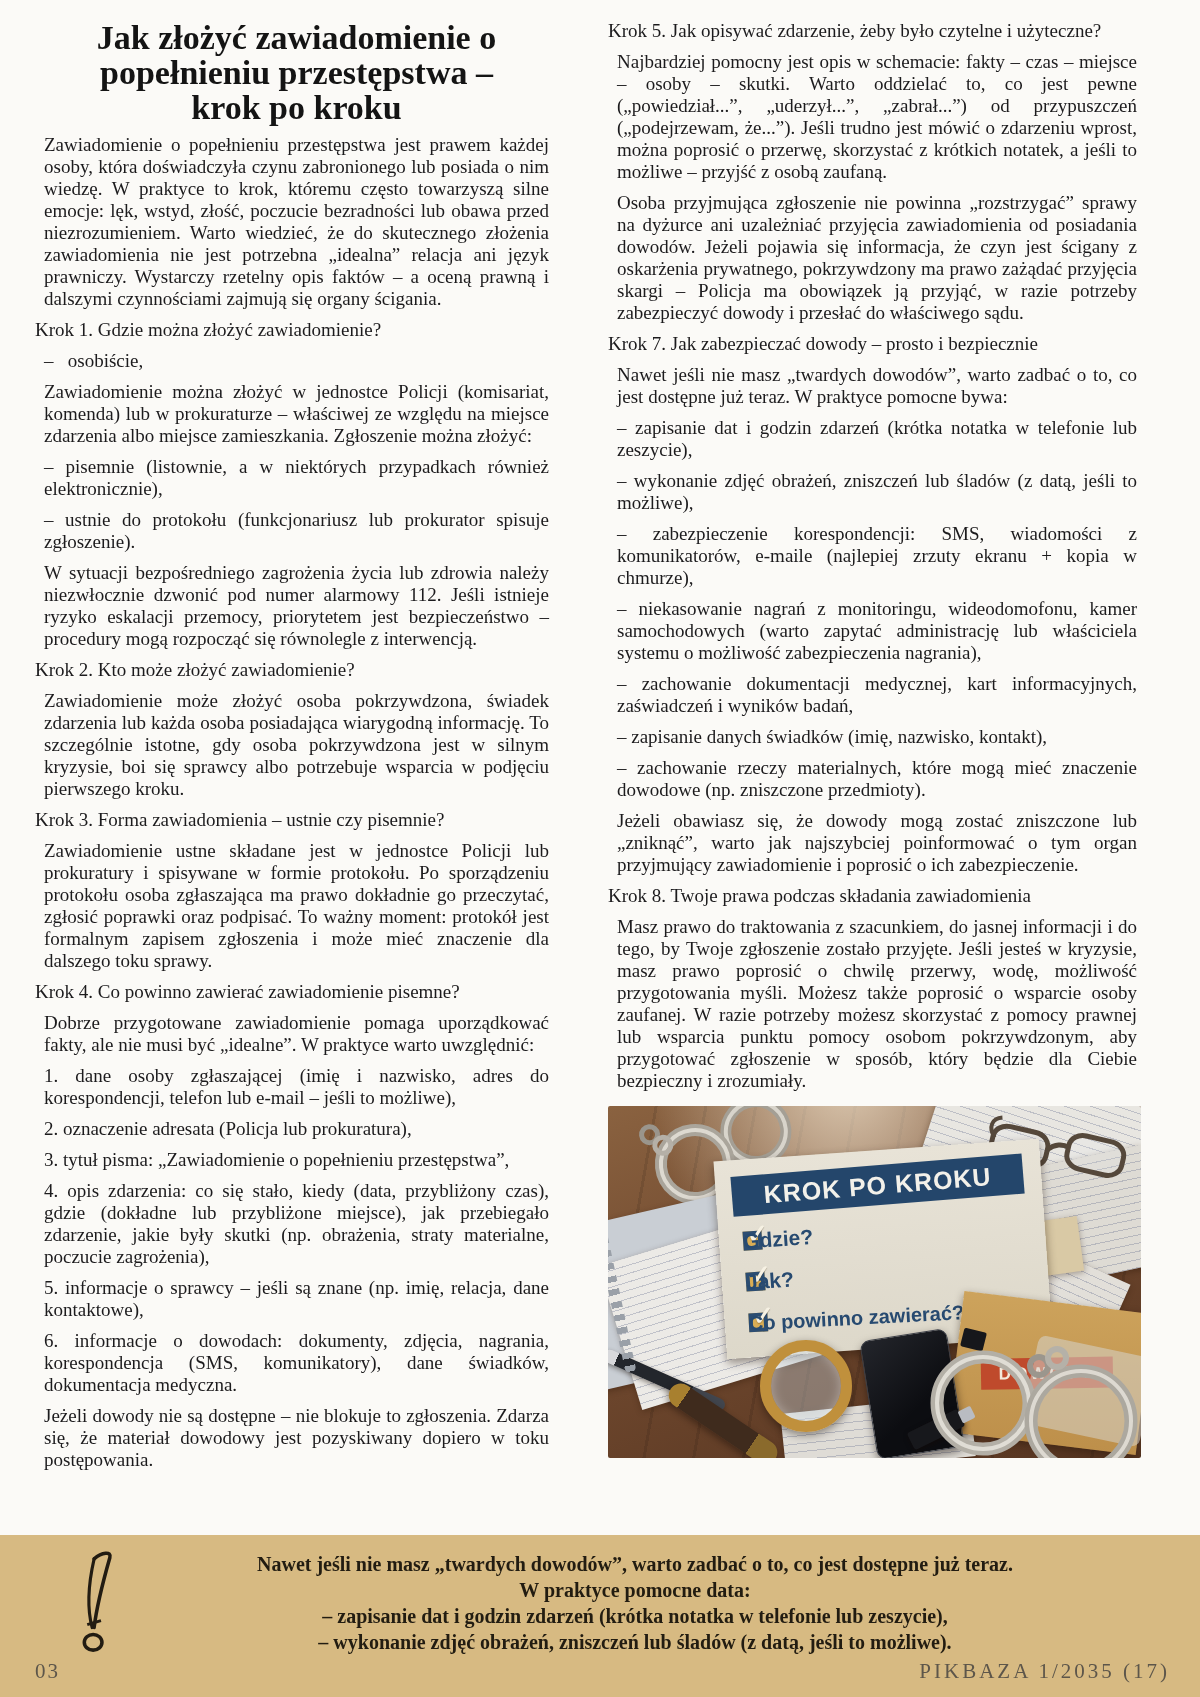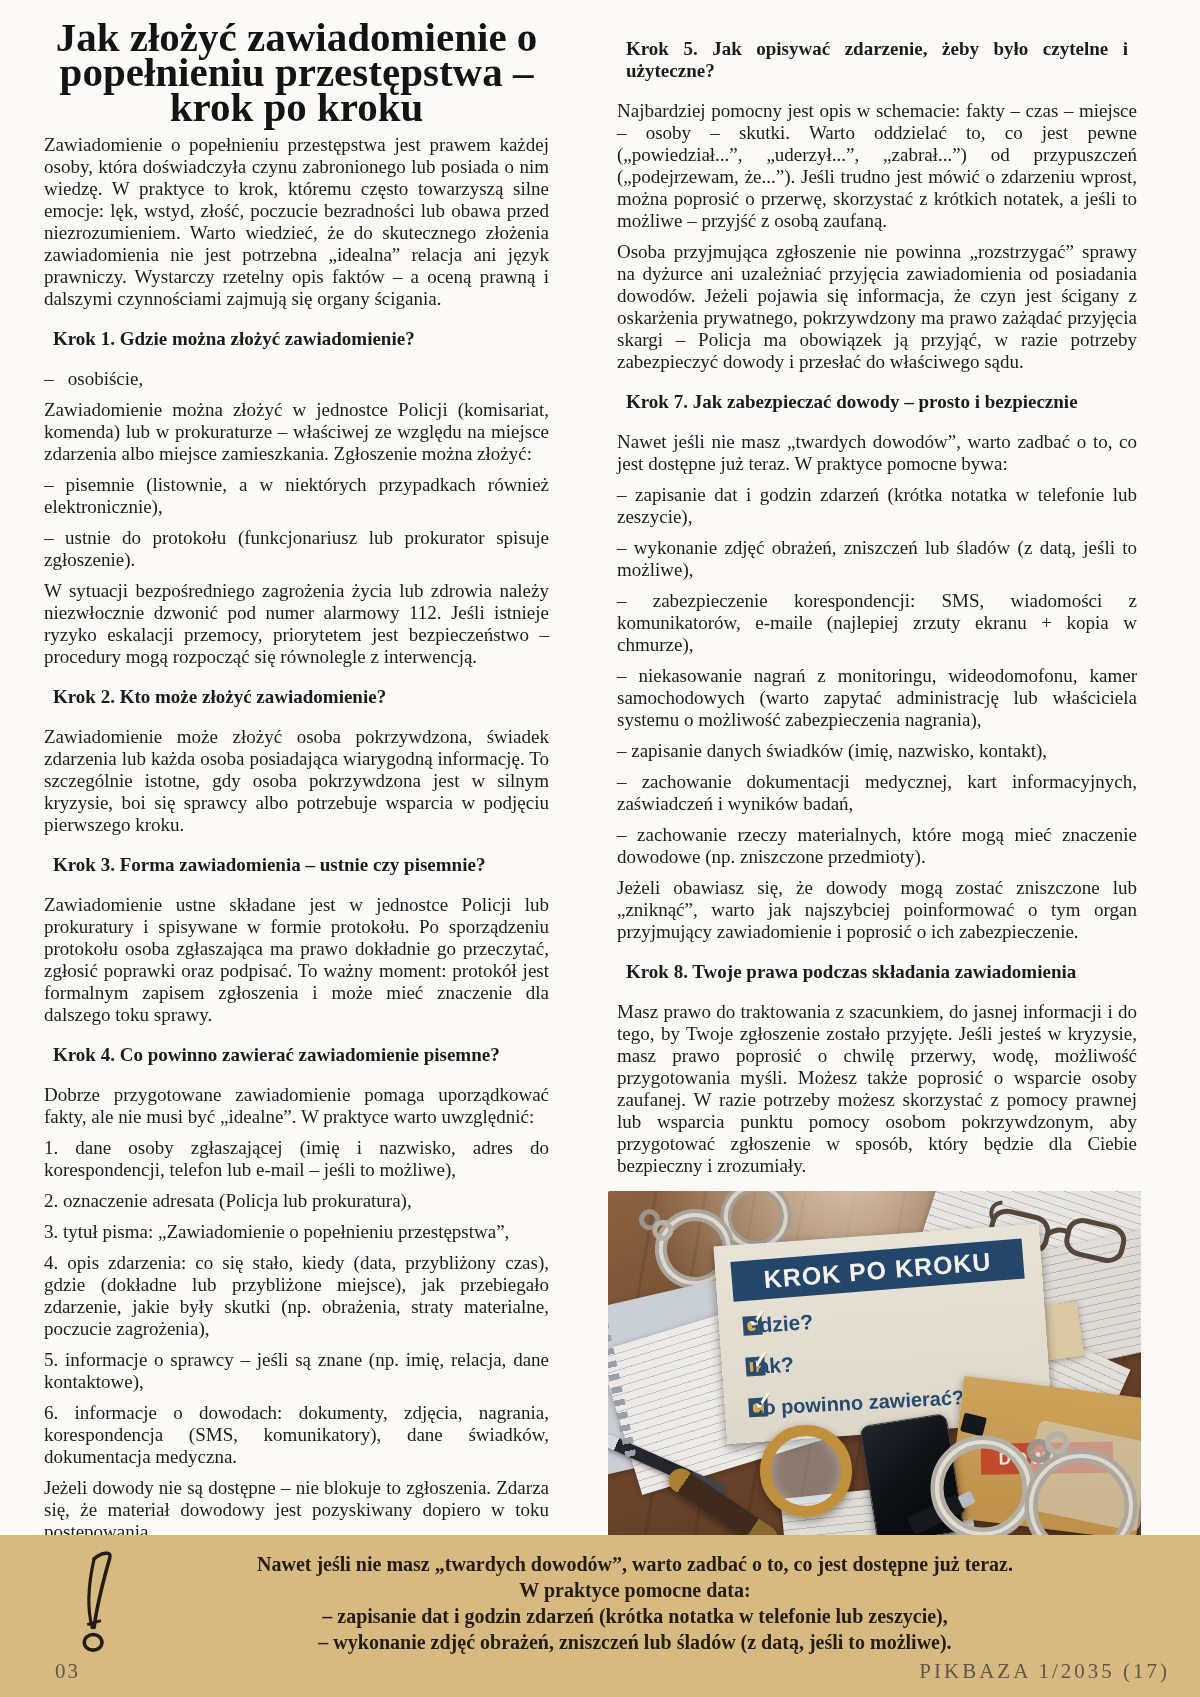--- a/index.html
+++ b/index.html
@@ -8,23 +8,23 @@
     width: 1200px; height: 1697px;
     position: relative; overflow: hidden;
     background: #fbfaf7;
     font-family: "Liberation Serif", "DejaVu Serif", serif;
     color: #1c1b1d;
   }
   .columns { display: flex; gap: 50px; padding: 20px 17px 0 35px; }
   .col { font-size: 19px; line-height: 22px; text-align: justify; }
   .col-left  { width: 523px; flex: none; }
   .col-right { width: 538px; flex: none; }
-  .title { font-weight: bold; font-size: 41px; line-height: 35px; text-align: center; margin-bottom: 5px; color: #141414; }
+  .title { font-weight: bold; font-size: 34px; line-height: 35px; text-align: center; margin-bottom: 5px; color: #141414; }
   .p { margin: 9px; }
-  .h { margin: 18px; font-weight: bold; }
+  .h { margin: 0; font-weight: normal; }
 
   
   .photo {
     position: relative; width: 533px; height: 352px; margin-top: 14px;
     overflow: hidden; border-radius: 2px;
     background:
       radial-gradient(ellipse at 45% -12%, rgba(255,243,222,.75), rgba(255,243,222,0) 48%),
       repeating-linear-gradient(100deg, rgba(255,255,255,0) 0 46px, rgba(0,0,0,.10) 46px 49px),
       linear-gradient(160deg, #8a6240 0%, #6f482e 45%, #553420 100%);
   }
@@ -113,21 +113,21 @@
     background: #d7ba82;
   }
   .callout {
     padding: 16px 60px 0 130px; text-align: center;
     font-weight: bold; font-size: 20px; line-height: 26px; color: #221c11;
   }
   .exclaim { position: absolute; left: 80px; top: 14px; width: 40px; height: 108px; }
   .pagebar {
     position: absolute; left: 35px; right: 30px; bottom: 13px;
     display: flex; justify-content: space-between; align-items: flex-start;
-    color: #5d564a; font-size: 21px; margin-left: 20px;
+    color: #5d564a; font-size: 21px;
   }
   .pagenum { letter-spacing: 2px; }
   .issue { letter-spacing: 3px; }
 </style>
 </head>
 <body>
 
 <div class="columns">
 
   <div class="col col-left">
@@ -161,22 +161,22 @@
   <div class="col col-right">
     <div class="h">Krok 5. Jak opisywać zdarzenie, żeby było czytelne i użyteczne?</div>
     <div class="p">Najbardziej pomocny jest opis w schemacie: fakty – czas – miejsce – osoby – skutki. Warto oddzielać to, co jest pewne („powiedział...”, „uderzył...”, „zabrał...”) od przypuszczeń („podejrzewam, że...”). Jeśli trudno jest mówić o zdarzeniu wprost, można poprosić o przerwę, skorzystać z krótkich notatek, a jeśli to możliwe – przyjść z osobą zaufaną.</div>
     <div class="p">Osoba przyjmująca zgłoszenie nie powinna „rozstrzygać” sprawy na dyżurce ani uzależniać przyjęcia zawiadomienia od posiadania dowodów. Jeżeli pojawia się informacja, że czyn jest ścigany z oskarżenia prywatnego, pokrzywdzony ma prawo zażądać przyjęcia skargi – Policja ma obowiązek ją przyjąć, w razie potrzeby zabezpieczyć dowody i przesłać do właściwego sądu.</div>
     <div class="h">Krok 7. Jak zabezpieczać dowody – prosto i bezpiecznie</div>
     <div class="p">Nawet jeśli nie masz „twardych dowodów”, warto zadbać o to, co jest dostępne już teraz. W praktyce pomocne bywa:</div>
     <div class="p">– zapisanie dat i godzin zdarzeń (krótka notatka w telefonie lub zeszycie),</div>
     <div class="p">– wykonanie zdjęć obrażeń, zniszczeń lub śladów (z datą, jeśli to możliwe),</div>
     <div class="p">– zabezpieczenie korespondencji: SMS, wiadomości z komunikatorów, e-maile (najlepiej zrzuty ekranu + kopia w chmurze),</div>
     <div class="p">– niekasowanie nagrań z monitoringu, wideodomofonu, kamer samochodowych (warto zapytać administrację lub właściciela systemu o możliwość zabezpieczenia nagrania),</div>
+    <div class="p">– zachowanie dokumentacji medycznej, kart informacyjnych, zaświadczeń i wyników badań,</div>
     <div class="p">– zapisanie danych świadków (imię, nazwisko, kontakt),</div>
-    <div class="p">– zachowanie dokumentacji medycznej, kart informacyjnych, zaświadczeń i wyników badań,</div>
     <div class="p">– zachowanie rzeczy materialnych, które mogą mieć znaczenie dowodowe (np. zniszczone przedmioty).</div>
     <div class="p">Jeżeli obawiasz się, że dowody mogą zostać zniszczone lub „zniknąć”, warto jak najszybciej poinformować o tym organ przyjmujący zawiadomienie i poprosić o ich zabezpieczenie.</div>
     <div class="h">Krok 8. Twoje prawa podczas składania zawiadomienia</div>
     <div class="p">Masz prawo do traktowania z szacunkiem, do jasnej informacji i do tego, by Twoje zgłoszenie zostało przyjęte. Jeśli jesteś w kryzysie, masz prawo poprosić o chwilę przerwy, wodę, możliwość przygotowania myśli. Możesz także poprosić o wsparcie osoby zaufanej. W razie potrzeby możesz skorzystać z pomocy prawnej lub wsparcia punktu pomocy osobom pokrzywdzonym, aby przygotować zgłoszenie w sposób, który będzie dla Ciebie bezpieczny i zrozumiały.</div>
 
     <div class="photo">
 
       <div class="paper lined" style="right:-35px; top:-25px; width:250px; height:150px; transform:rotate(18deg);"></div>
       <div class="paper lined" style="right:-15px; top:62px;  width:235px; height:120px; transform:rotate(-12deg); background-color:#dedbd4;"></div>
       <div class="paper lined" style="right:25px;  top:132px; width:205px; height:115px; transform:rotate(24deg); background-color:#e2dfd9;"></div>

